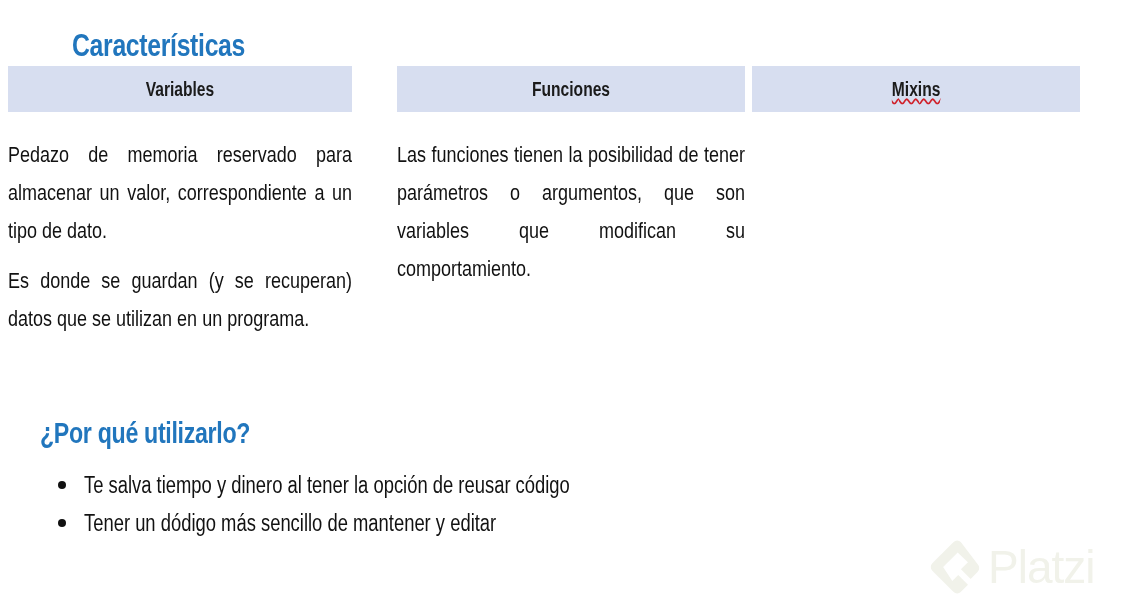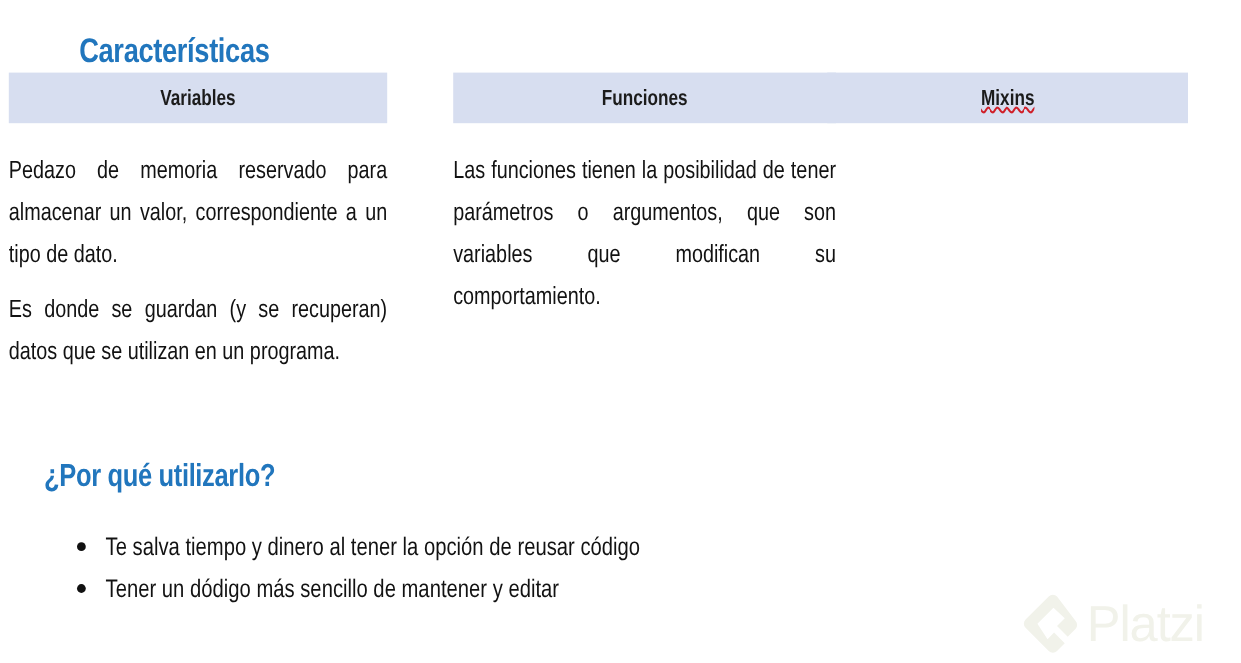--- a/index.html
+++ b/index.html
@@ -45,21 +45,21 @@
     left: 0;
     top: 66px;
     width: 1128px;
     height: 300px;
   }
   .col {
     position: absolute;
     top: 0;
   }
   #col-0 { left: 8px;   width: 344px; }
-  #col-1 { left: 412px; width: 348px; }
+  #col-1 { left: 397px; width: 348px; }
   #col-2 { left: 752px; width: 328px; }
 
   .col-header {
     background: #d7def0;
     height: 46px;
     display: flex;
     align-items: center;
     justify-content: center;
     box-sizing: border-box;
   }
@@ -94,21 +94,21 @@
     transform-origin: left top;
     width: 125%;
   }
   .col-para:last-child { margin-bottom: 0; }
 
   
   .benefit-list {
     position: absolute;
     left: 44px;
     top: 462px;
-    margin: 16px;
+    margin: 4px;
     padding: 0;
     list-style: none;
     width: 1000px;
   }
   .benefit-item {
     color: #121212;
     font-family: "Liberation Sans", sans-serif;
     font-size: 23px;
     line-height: 38px;
     position: relative;

